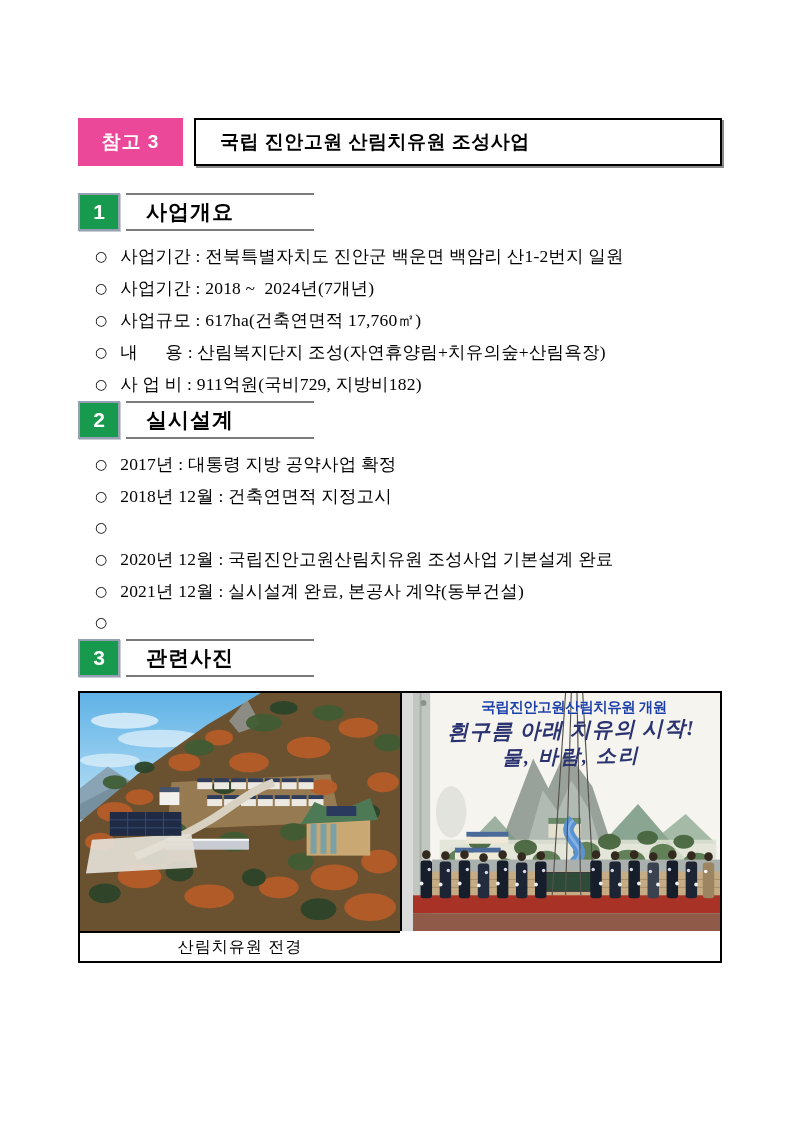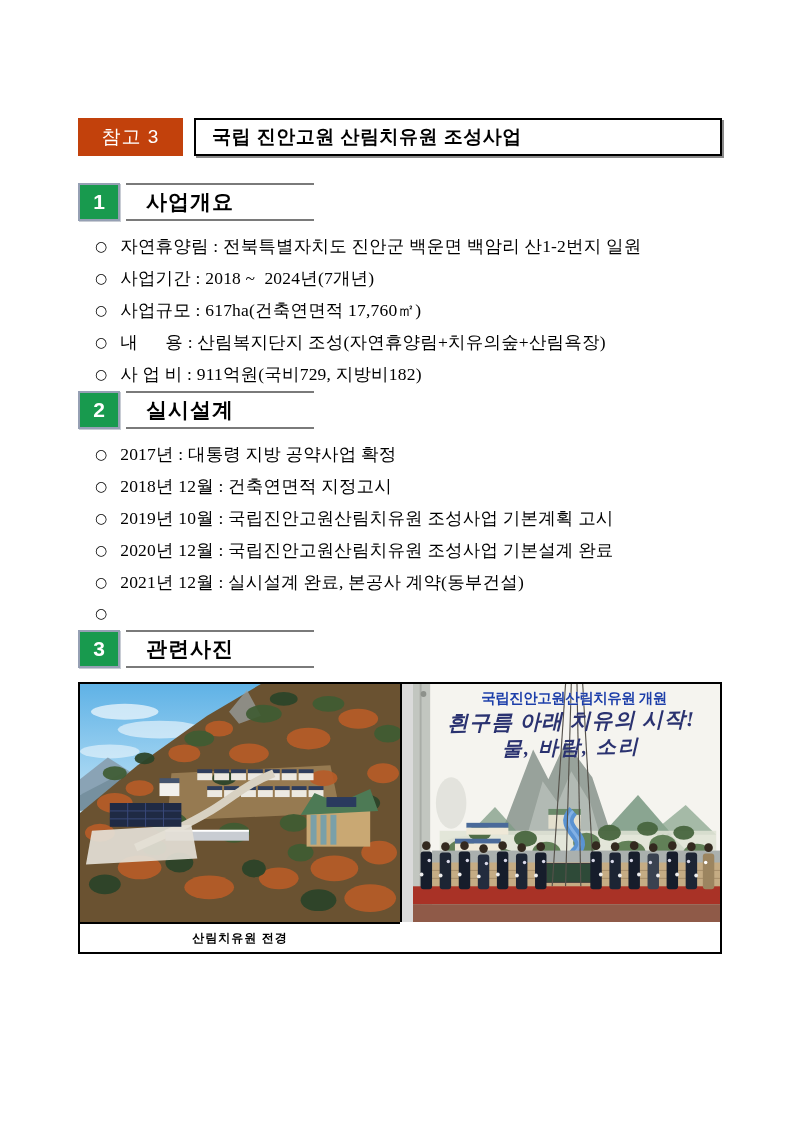--- a/index.html
+++ b/index.html
@@ -10,30 +10,30 @@
     background:#ffffff;
     box-sizing:border-box;
     padding:118px 71px 0 78px;
     font-family:"Liberation Sans","DejaVu Sans",sans-serif;
     color:#000;
     overflow:hidden;
   }
   
   .doc-header{display:flex;align-items:stretch;gap:11px;margin-bottom:27px;}
   .ref-badge{
-    width:105px;min-width:105px;height:38px;
-    background:#c2410c;color:#fff;
+    width:105px;min-width:105px;height:48px;
+    background:#ec4899;color:#fff;
     display:flex;align-items:center;justify-content:center;
-    font-weight:normal;font-size:19px;letter-spacing:1px;
+    font-weight:bold;font-size:19px;letter-spacing:1px;
   }
   .doc-title-box{
     flex:1;border:2px solid #000;background:#fff;
     box-shadow:2px 2px 0 #8a8a8a;
     display:flex;align-items:center;
-    padding:0 16px;font-weight:bold;font-size:19px;letter-spacing:.5px;
+    padding:0 24px;font-weight:bold;font-size:19px;letter-spacing:.5px;
   }
   
   .sec{margin-bottom:0;}
   .sec-header{display:flex;align-items:stretch;margin-bottom:10px;}
   .sec-num{
     width:42px;min-width:42px;height:38px;
     background:#189a4e;color:#fff;
     border:2px solid #96a0b4;box-sizing:border-box;
     display:flex;align-items:center;justify-content:center;
     font-weight:bold;font-size:21px;
@@ -68,21 +68,21 @@
   }
   .photo-cell{
     position:relative;height:238px;overflow:hidden;
     box-sizing:border-box;background:#dadada;
   }
   .photo-cell.right{border-left:2px solid #000;padding-left:11px;}
   .photo-cell svg{display:block;width:100%;height:100%;}
   .caption-cell{
     border-top:2px solid #000;height:28px;
     display:flex;align-items:center;justify-content:center;
-    font-weight:bold;font-size:12px;letter-spacing:1px;background:#fff;
+    font-weight:normal;font-size:16px;letter-spacing:1px;background:#fff;
   }
   .caption-cell.right{border-left:2px solid #000;}
   
   .banner-line1{
     position:absolute;top:5px;left:30px;right:4px;text-align:center;
     color:#1c3ea8;font-weight:bold;font-size:14.5px;letter-spacing:-0.5px;
     text-shadow:0 0 1px rgba(255,255,255,.8);
   }
   .banner-line2{
     position:absolute;top:23px;left:30px;right:10px;text-align:center;
@@ -112,21 +112,21 @@
   <div class="sec">
     <div class="sec-header">
       <div class="sec-num">1</div>
       <div class="sec-title-wrap">
         <span class="sec-title">사업개요</span>
       </div>
     </div>
     <ul class="bullets gap-after">
       <li>
           <span class="bullet-glyph">○</span>
-          <span class="item-text">자연휴양림 : 전북특별자치도 진안군 백운면 백암리 산1-2번지 일원</span>
+          <span class="item-text">사업기간 : 전북특별자치도 진안군 백운면 백암리 산1-2번지 일원</span>
         </li>
       <li>
           <span class="bullet-glyph">○</span>
           <span class="item-text">사업기간 : 2018 ~  2024년(7개년)</span>
         </li>
       <li>
           <span class="bullet-glyph">○</span>
           <span class="item-text">사업규모 : 617ha(건축연면적 17,760㎡)</span>
         </li>
       <li>
@@ -151,21 +151,20 @@
       <li>
           <span class="bullet-glyph">○</span>
           <span class="item-text">2017년 : 대통령 지방 공약사업 확정</span>
         </li>
       <li>
           <span class="bullet-glyph">○</span>
           <span class="item-text">2018년 12월 : 건축연면적 지정고시</span>
         </li>
       <li>
           <span class="bullet-glyph">○</span>
-          <span class="item-text">2019년 10월 : 국립진안고원산림치유원 조성사업 기본계획 고시</span>
         </li>
       <li>
           <span class="bullet-glyph">○</span>
           <span class="item-text">2020년 12월 : 국립진안고원산림치유원 조성사업 기본설계 완료</span>
         </li>
       <li>
           <span class="bullet-glyph">○</span>
           <span class="item-text">2021년 12월 : 실시설계 완료, 본공사 계약(동부건설)</span>
         </li>
       <li>

